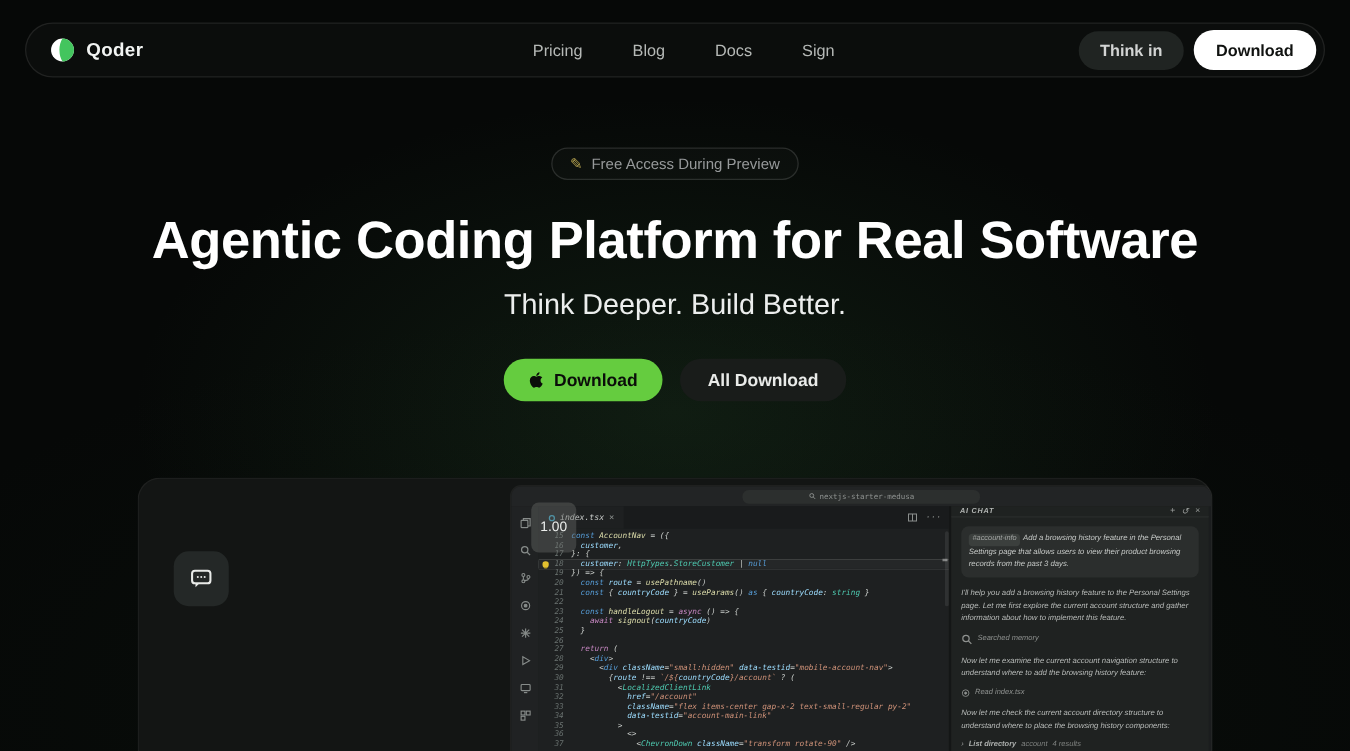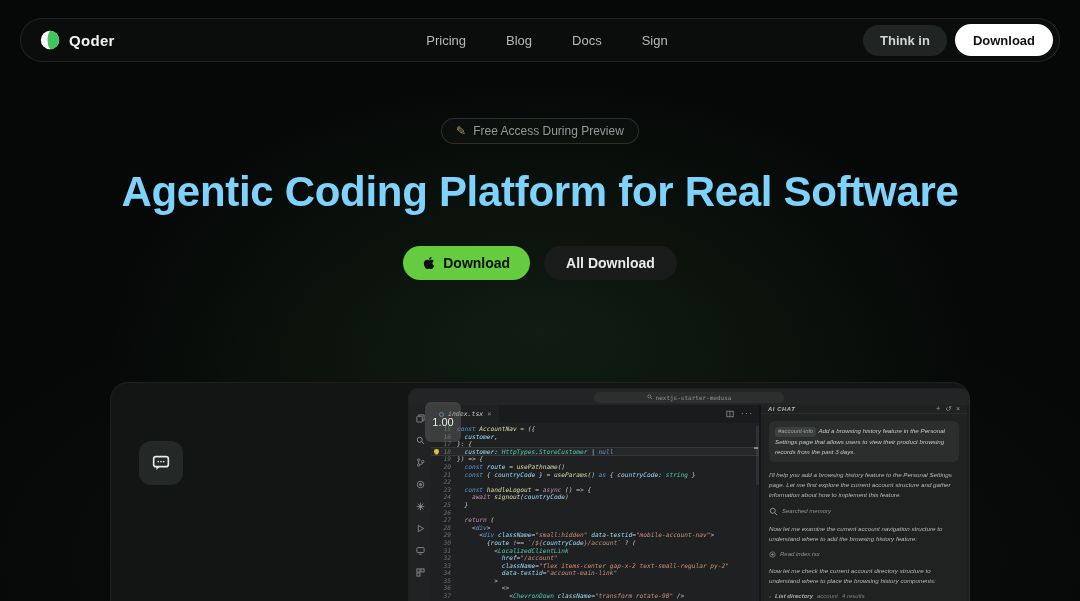--- a/index.html
+++ b/index.html
@@ -26,21 +26,21 @@
   .btn-nav-download { height:32px; padding:0 18px; border-radius:17px; background:#ffffff;
     color:#101210; font-size:13px; font-weight:bold; display:flex; align-items:center; cursor:pointer; }
 
   
   .hero { position:absolute; top:0; left:0; width:100%; display:flex; flex-direction:column; align-items:center; }
   .badge { margin-top:118px; height:26px; display:inline-flex; align-items:center; gap:7px;
     padding:0 14px; border:1px solid rgba(255,255,255,0.13); border-radius:14px;
     background:rgba(255,255,255,0.02); color:#96999a; font-size:12px; }
   .badge .wand { color:#b3a04e; font-size:12px; }
   .hero-title { margin-top:24px; font-size:42px; line-height:48px; font-weight:600;
-    color:#7dd3fc; letter-spacing:-0.3px; }
+    color:#ffffff; letter-spacing:-0.3px; }
   .hero-sub { margin-top:14px; font-size:23px; line-height:27px; font-weight:500; color:#eceeed; }
   .hero-ctas { margin-top:30px; display:flex; gap:14px; }
   .btn-green { height:34px; padding:0 20px; border-radius:17px; background:#65cc3f;
     color:#0b0d0a; font-size:14px; font-weight:bold; display:flex; align-items:center; gap:8px; cursor:pointer; }
   .btn-dark { height:34px; padding:0 22px; border-radius:17px; background:#191c1a;
     color:#e9ebe9; font-size:14px; font-weight:bold; display:flex; align-items:center; cursor:pointer; }
 
   
   .feature-card { position:absolute; left:110px; top:382px; width:860px; height:219px;
     background:#131514; border:1px solid rgba(255,255,255,0.05); border-bottom:none;
@@ -135,20 +135,21 @@
       <div class="btn-nav-download">Download</div>
     </div>
   </div>
 
   <div class="hero">
     <div class="badge">
       <span class="wand">✎</span>
       <span>Free Access During Preview</span>
     </div>
     <div class="hero-title">Agentic Coding Platform for Real Software</div>
+    <div class="hero-sub">Think Deeper. Build Better.</div>
     <div class="hero-ctas">
       <div class="btn-green">
         <span>
           <svg width="12" height="14" viewBox="0 0 384 512" fill="#0b0d0a">
             <path d="M318.7 268.7c-.2-36.7 16.4-64.4 50-84.8-18.8-26.9-47.2-41.7-84.7-44.6-35.5-2.8-74.3 20.7-88.5 20.7-15 0-49.4-19.7-76.4-19.7C63.3 141.2 4 184.8 4 273.5q0 39.3 14.4 81.2c12.8 36.7 59 126.7 107.2 125.2 25.2-.6 43-17.9 75.8-17.9 31.8 0 48.3 17.9 76.4 17.9 48.6-.7 90.4-82.5 102.6-119.3-65.2-30.7-61.7-90-61.7-91.9zm-56.6-164.2c27.3-32.4 24.8-61.9 24-72.5-24.1 1.4-52 16.4-67.9 34.9-17.5 19.8-27.8 44.3-25.6 71.9 26.1 2 49.9-11.4 69.5-34.3z"></path>
           </svg>
         </span>
         <span>Download</span>
       </div>
       <div class="btn-dark">All Download</div>

